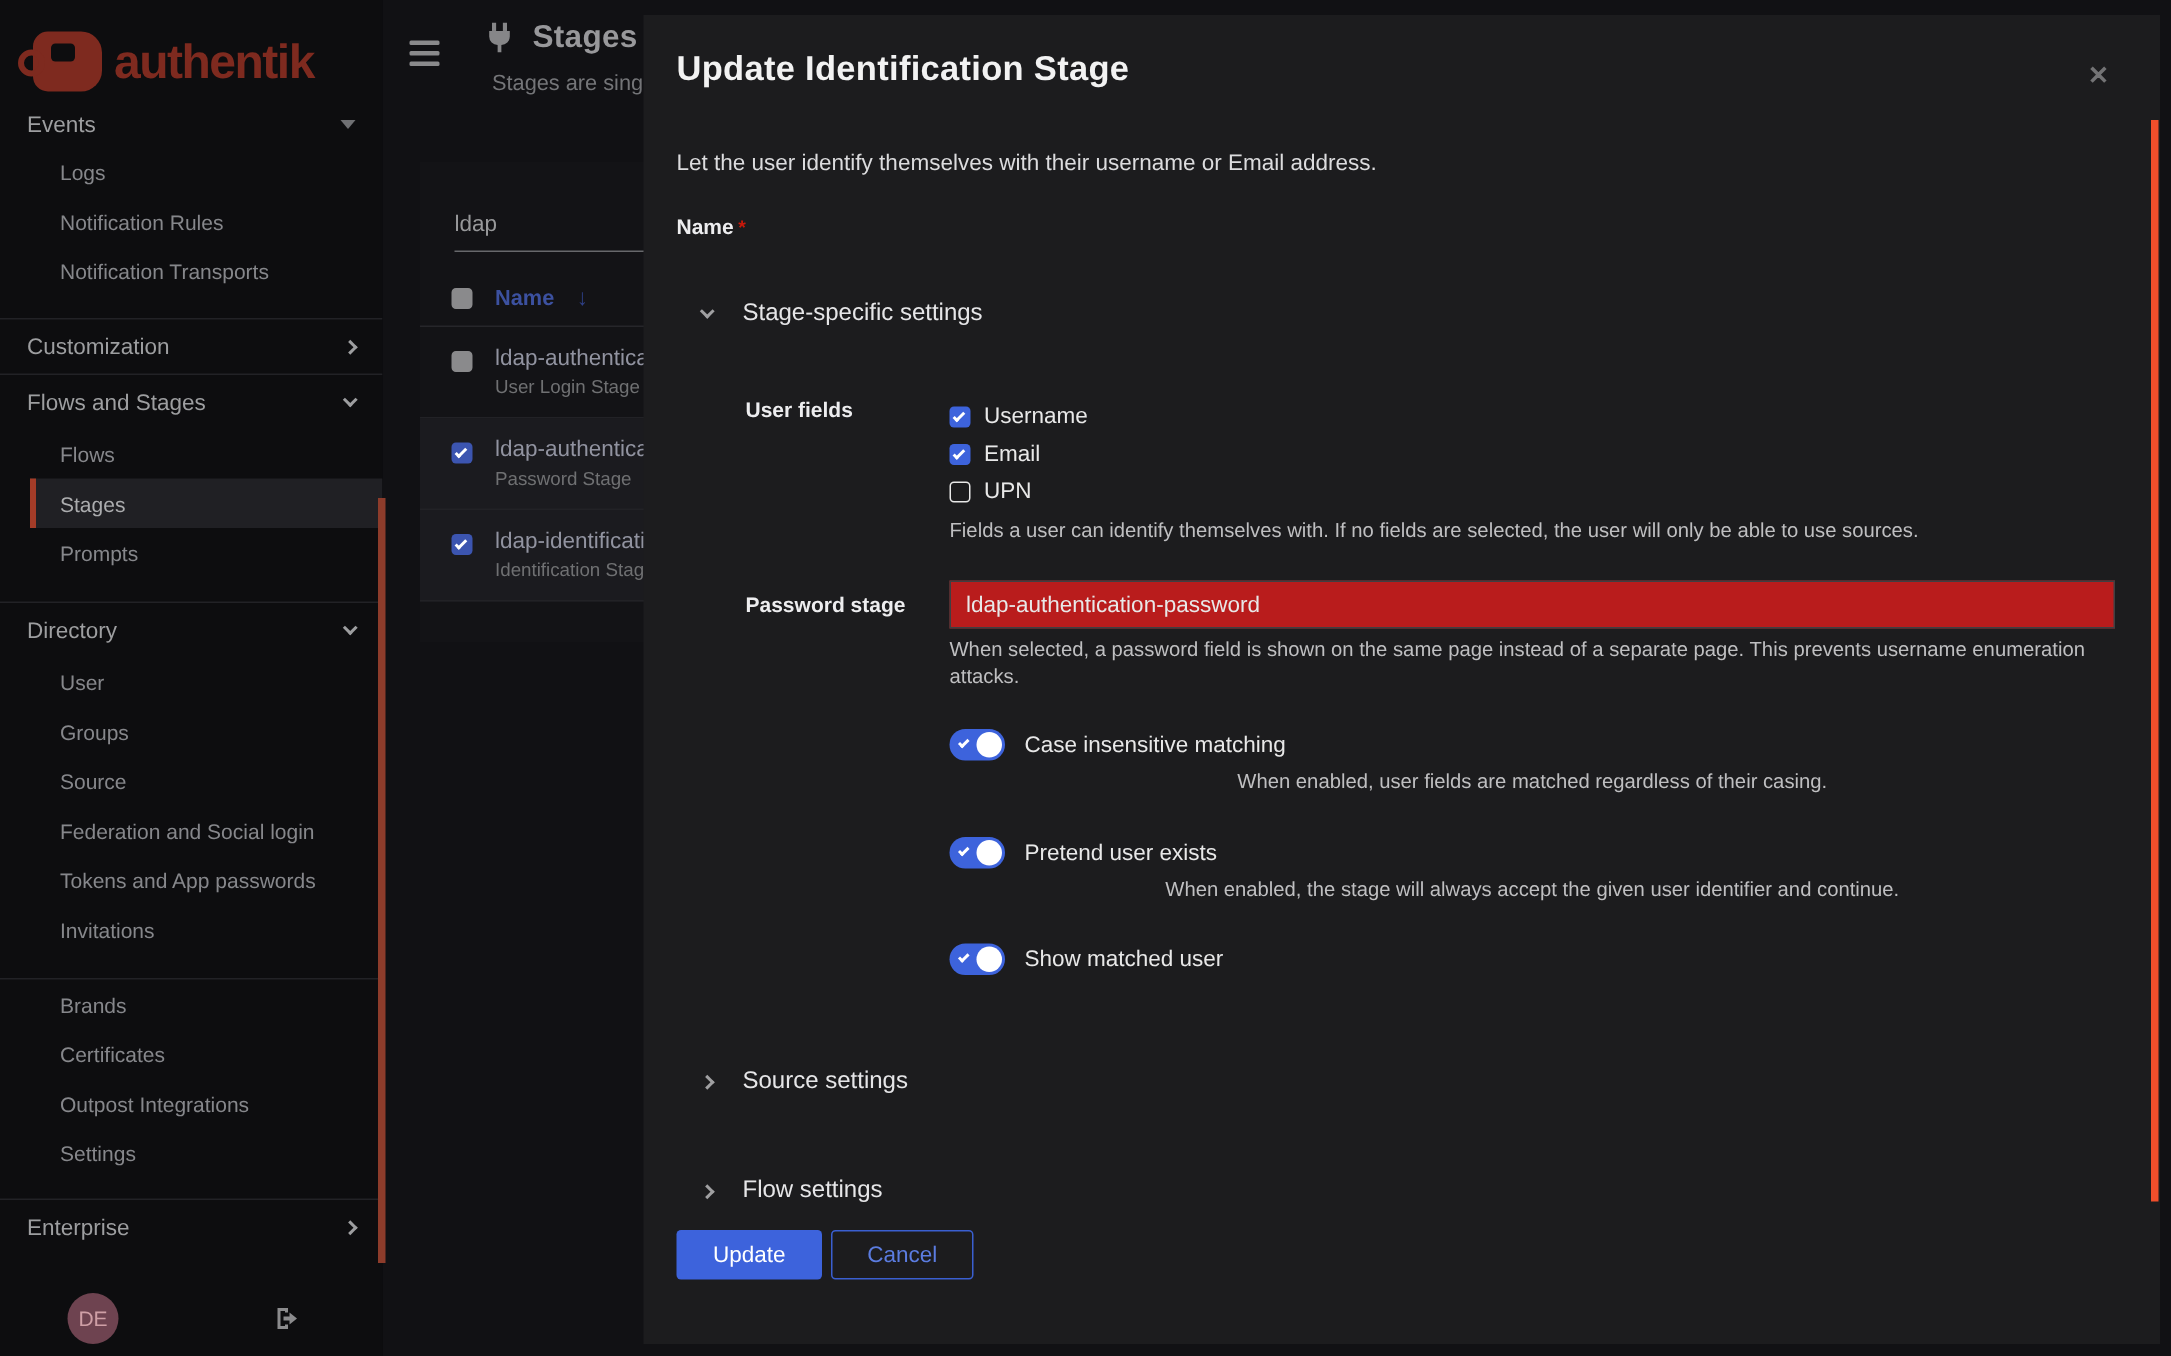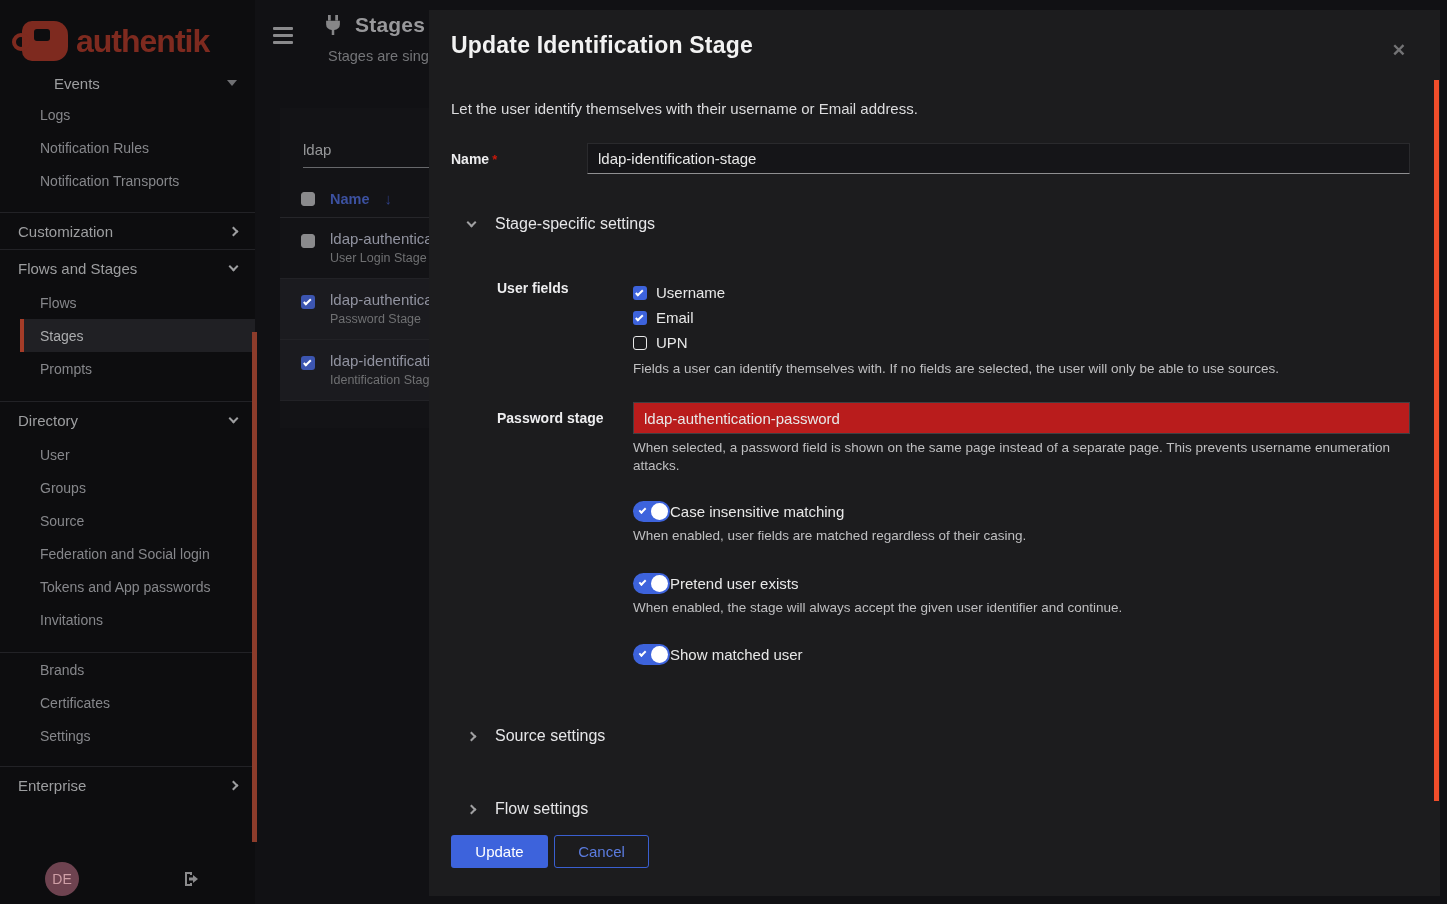--- a/index.html
+++ b/index.html
@@ -104,22 +104,22 @@
   .row-password { margin-top:24px; }
   .select-box { width:100%; height:32px; background:#b91c1c; border:1px solid #3f3f42; color:#e8e8e8;
     font-size:15px; display:flex; align-items:center; padding:0 10px; }
 
   .toggle-row { margin:0 30px 0 204px; }
   .tr1 { margin-top:25px; } .tr2 { margin-top:28px; } .tr3 { margin-top:27px; }
   .toggle-line { display:flex; align-items:center; }
   .toggle { position:relative; width:37px; height:21px; border-radius:11px; background:#3d63dc; cursor:pointer; flex-shrink:0; }
   .toggle .tcheck { position:absolute; left:6px; top:7px; width:7px; height:4px; border-left:2px solid #fff; border-bottom:2px solid #fff; transform:rotate(-45deg); }
   .toggle .knob { position:absolute; right:2px; top:2px; width:17px; height:17px; border-radius:50%; background:#fff; }
-  .toggle-label { color:#e8e8e8; font-size:15px; }
-  .toggle-row .help { max-width:790px; }
+  .toggle-label { margin-left:13px; color:#e8e8e8; font-size:15px; }
+  .toggle-row .help { max-width:790px;text-align:center; }
 
   .modal-footer { display:flex; margin:17px 0 0 22px; }
   .btn-primary { width:97px; height:33px; background:#3d63dc; border:none; border-radius:3px; color:#fff; font-size:15px;
     font-family:"Liberation Sans", sans-serif; cursor:pointer; }
   .btn-secondary { width:95px; height:33px; margin-left:6px; background:transparent; border:1px solid #3a5fd0; border-radius:3px;
     color:#5b7ce0; font-size:15px; font-family:"Liberation Sans", sans-serif; cursor:pointer; }
 
   .modal-scroll-thumb { position:absolute; left:1434px; top:80px; width:5px; height:721px; background:#f04e2b; z-index:4; }
 
   .icon-svg { display:block; }
@@ -127,21 +127,21 @@
 </head>
 <body>
 
 <div class="sidebar">
   <div class="logo-row">
     <div class="logo-mark"></div>
     <div class="logo-word">authentik</div>
   </div>
 
   <div class="nav">
-    <div class="nav-header" style="height:30px;margin-left:36px;">
+    <div class="nav-header" style="height:30px;">
       <span>Events</span>
       <span class="spacer"></span>
         <span class="caret-sm"></span>
     </div>
     <div class="nav-item">
         <span>Logs</span>
       </div>
     <div class="nav-item">
         <span>Notification Rules</span>
       </div>
@@ -196,20 +196,23 @@
     <div class="nav-item">
         <span>Invitations</span>
       </div>
 
     <div class="divider" style="margin-top:16px;"></div>
     <div class="nav-item">
         <span>Brands</span>
       </div>
     <div class="nav-item">
         <span>Certificates</span>
+      </div>
+    <div class="nav-item">
+        <span>Outpost Integrations</span>
       </div>
     <div class="nav-item">
         <span>Settings</span>
       </div>
 
     <div class="divider" style="margin-top:14px;"></div>
     <div class="nav-header">
       <span>Enterprise</span>
       <span class="spacer"></span>
         <span class="chev right"></span>
@@ -279,21 +282,20 @@
 </div>
 
 <div class="modal">
   <div class="modal-title">Update Identification Stage</div>
   <div class="modal-close">✕</div>
 
   <div class="modal-desc">Let the user identify themselves with their username or Email address.</div>
 
   <div class="form-row-top">
     <div class="flabel"><span>Name</span><span class="req">*</span></div>
-    <input class="text-input" value="ldap-identification-stage" style="">
   </div>
 
   <div class="group-header gh-stage">
     <span class="chev down"></span>
     <span class="glabel">Stage-specific settings</span>
   </div>
 
   <div class="inner-row row-userfields">
     <div class="flabel">User fields</div>
     <div class="ctrl">

